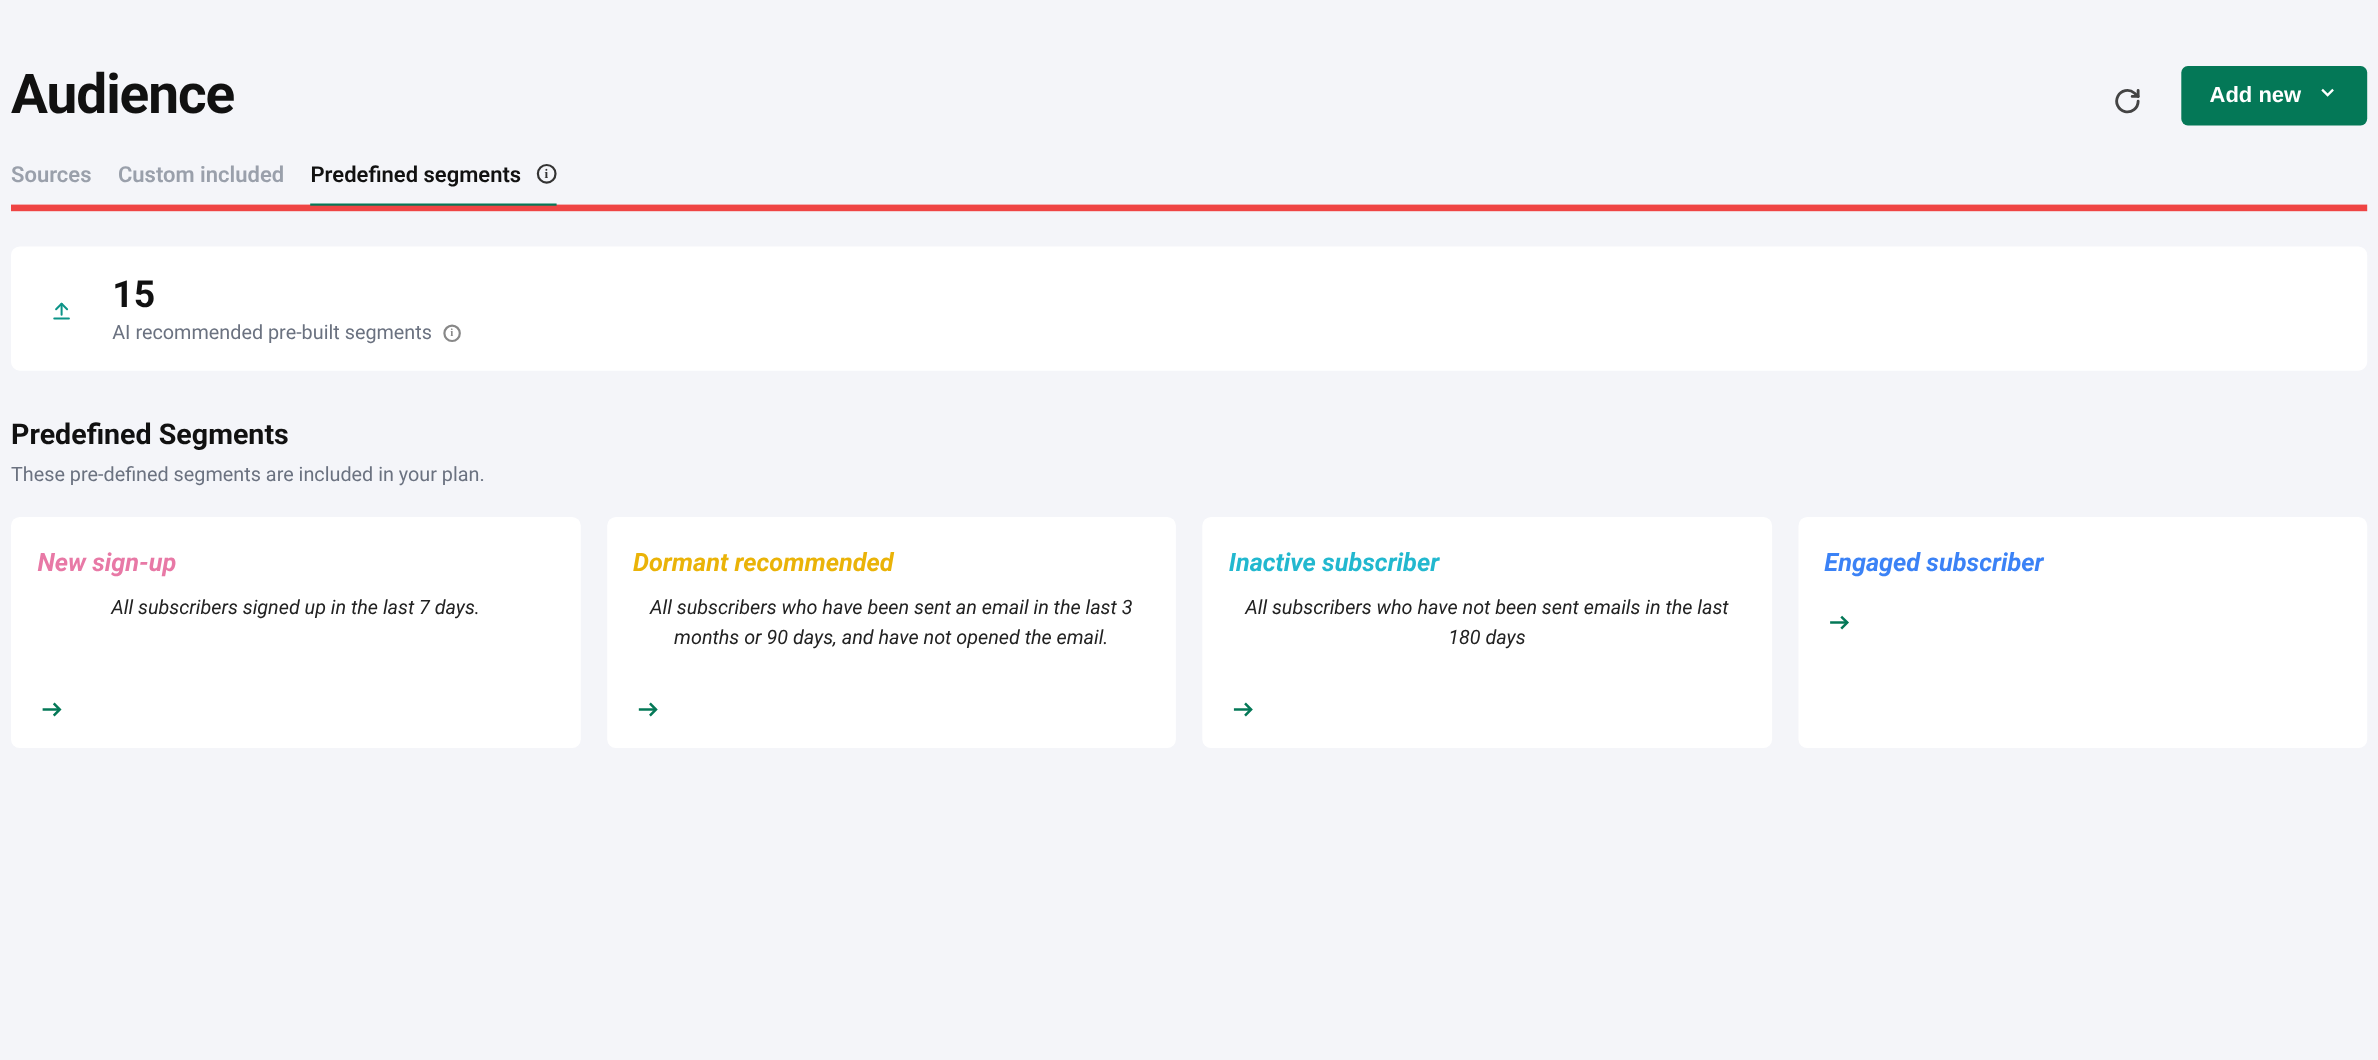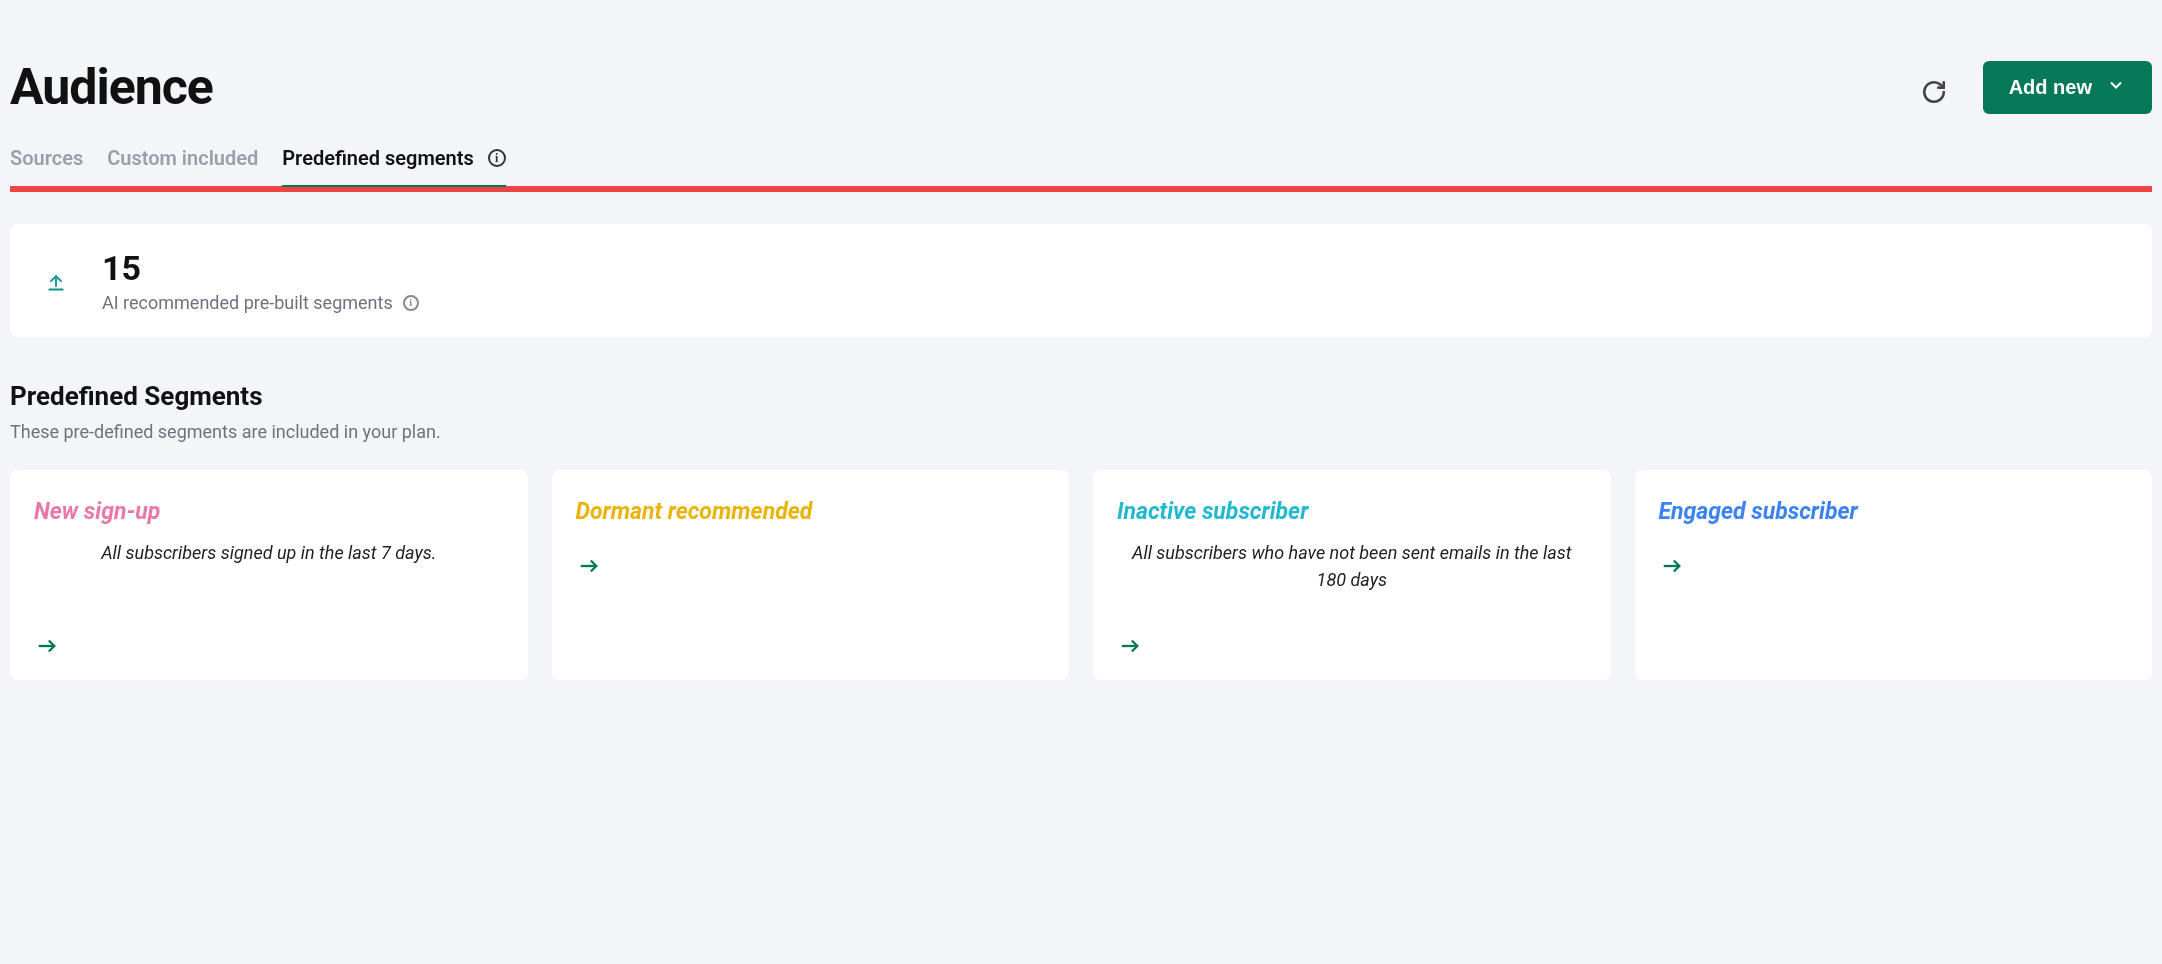--- a/index.html
+++ b/index.html
@@ -269,20 +269,21 @@
     <div class="card-arrow">
       <svg viewBox="0 0 24 24">
           <line x1="3" y1="12" x2="20" y2="12"></line>
           <polyline points="14 6 20 12 14 18"></polyline>
         </svg>
     </div>
   </div>
 
   <div class="segment-card">
     <div class="card-title c-gold">Dormant recommended</div>
+    <div class="card-desc">All subscribers who have been sent an email in the last 3 months or 90 days, and have not opened the email.</div>
     <div class="card-arrow">
       <svg viewBox="0 0 24 24">
           <line x1="3" y1="12" x2="20" y2="12"></line>
           <polyline points="14 6 20 12 14 18"></polyline>
         </svg>
     </div>
   </div>
 
   <div class="segment-card">
     <div class="card-title c-cyan">Inactive subscriber</div>

